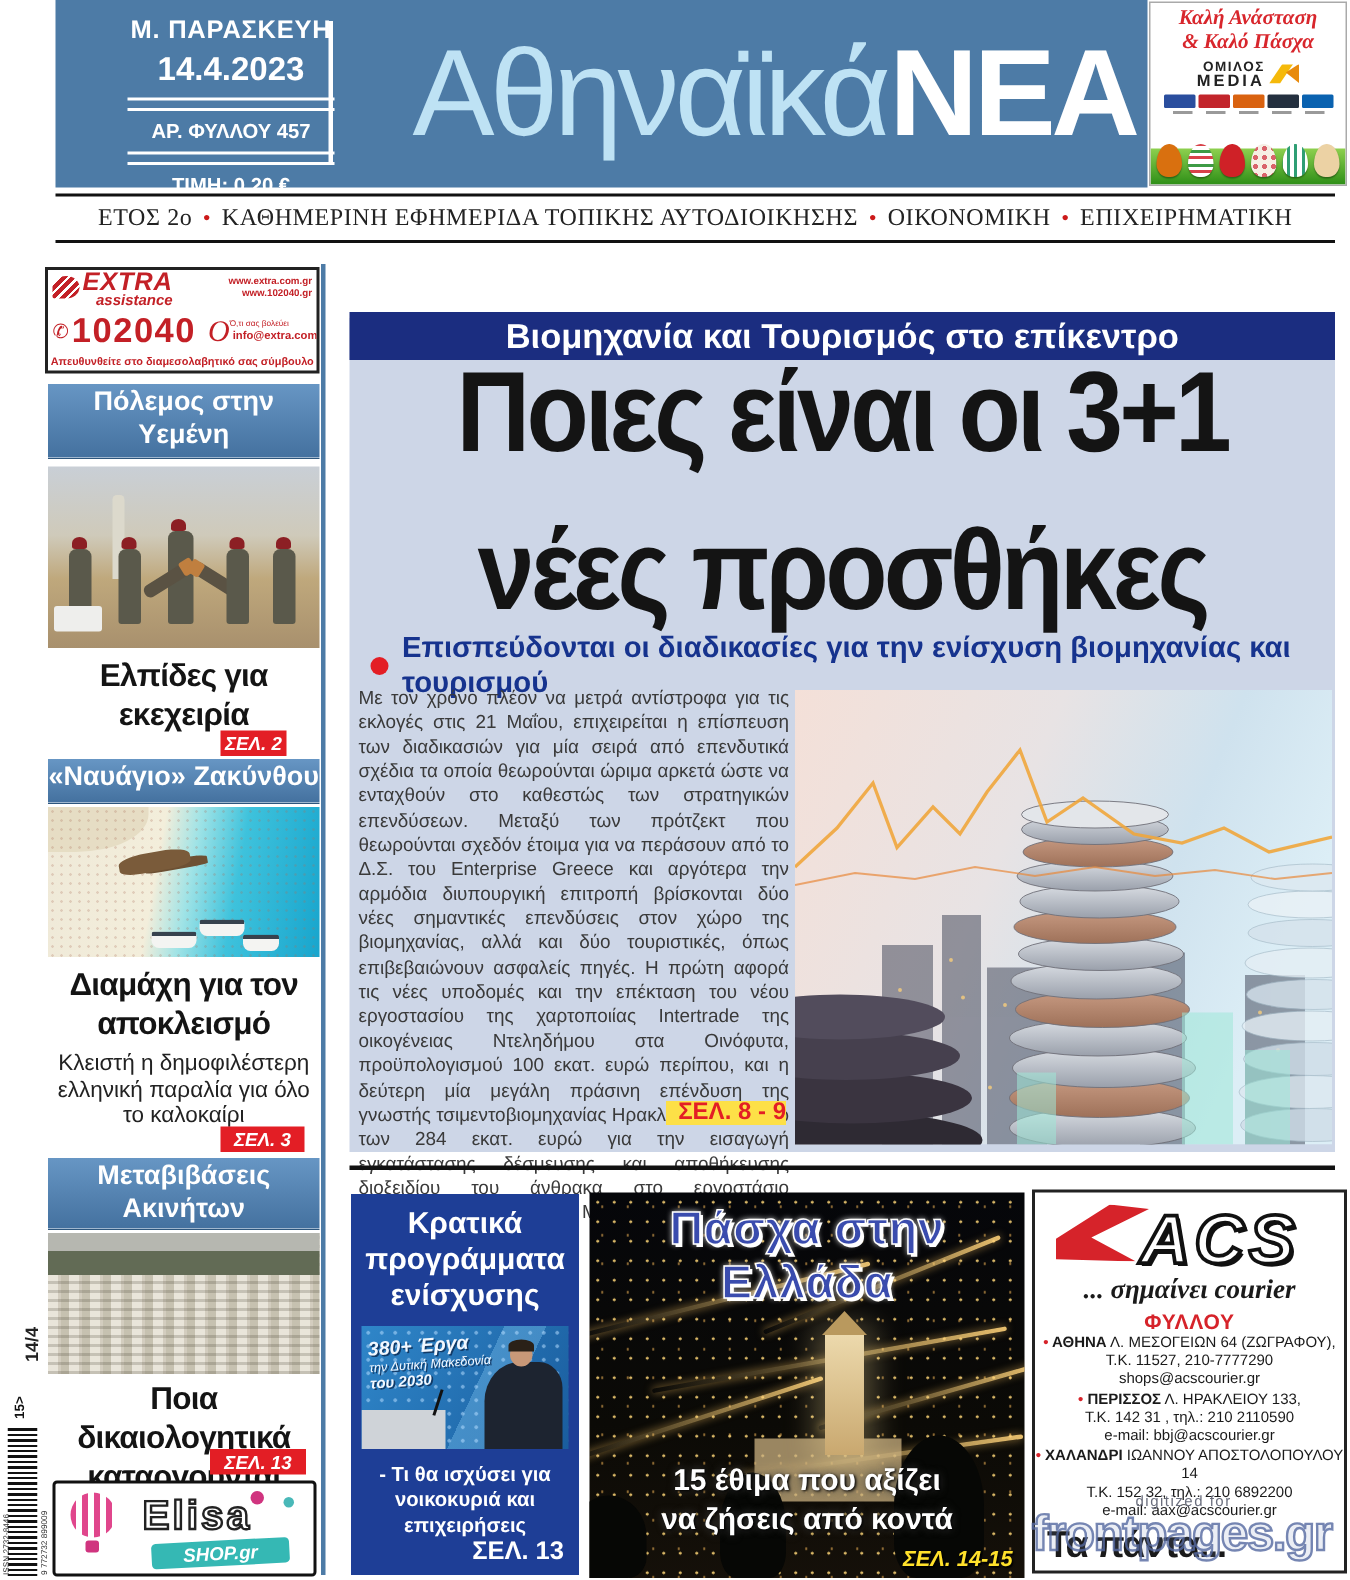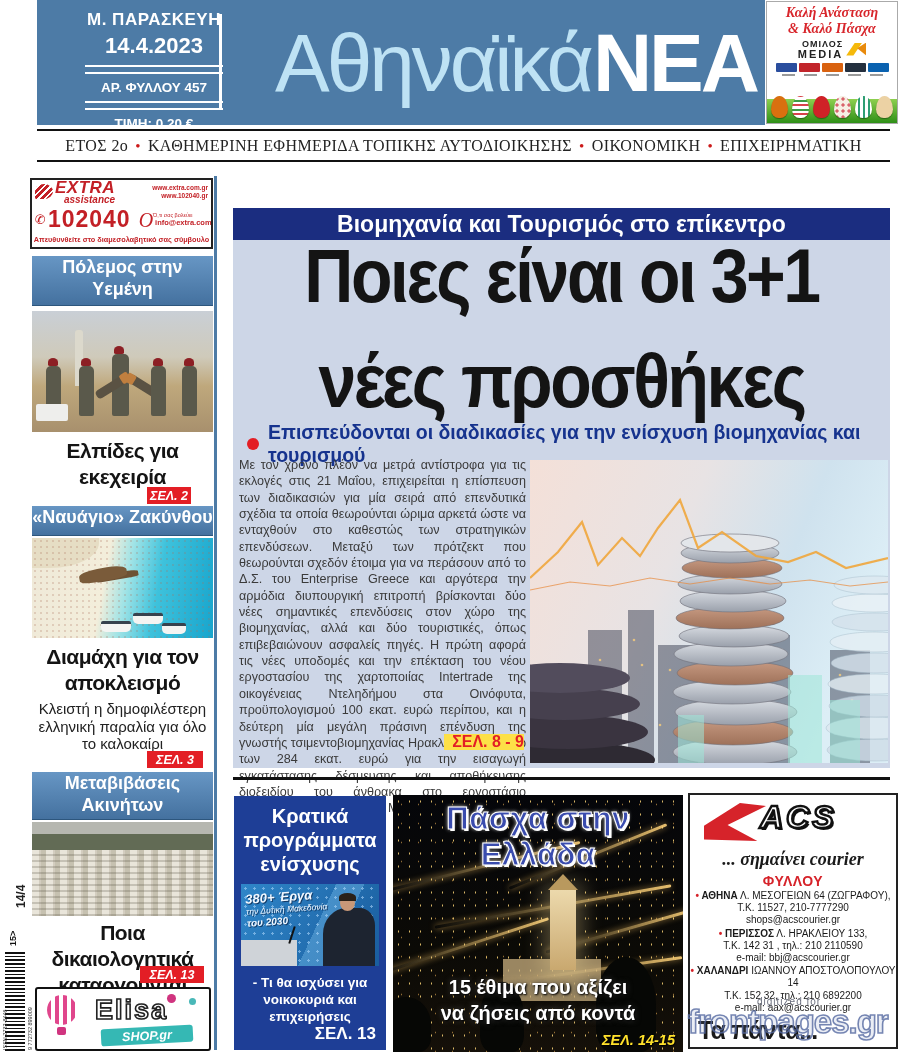--- a/index.html
+++ b/index.html
@@ -121,21 +121,21 @@
   .tower{position:absolute;left:54%;top:37%;width:26px;height:80px;background:linear-gradient(180deg,#ecd9ac,#c9a86f);box-shadow:0 0 20px 7px rgba(255,230,160,.3);}
   .tower::before{content:"";position:absolute;top:-16px;left:-2px;border-left:15px solid rgba(0,0,0,0);border-right:15px solid rgba(0,0,0,0);border-bottom:16px solid #b9995e;}
   .churchbody{position:absolute;left:38%;top:64%;width:98px;height:42px;background:#c9b080;opacity:.75;}
   .tree{position:absolute;background:#060705;border-radius:50% 50% 25% 25%;}
   .nighttitle{position:absolute;top:6px;width:100%;text-align:center;font-weight:800;font-size:31px;letter-spacing:.5px;color:#3a4cae;-webkit-text-stroke:1px #fff;text-shadow:0 0 4px #fff,2px 2px 0 #fff;}
   .nightdeck{position:absolute;bottom:26px;width:100%;text-align:center;color:#fff;font-weight:800;font-size:20px;line-height:26px;text-shadow:1px 1px 2px #000,0 0 6px #444;}
   .nightpage{position:absolute;right:8px;bottom:4px;color:#ffe12b;font-weight:bold;font-style:italic;font-size:14.5px;text-shadow:1px 1px 1px #000;}
   .acs{left:688px;top:793px;width:210px;height:256px;border:2px solid #222;box-sizing:border-box;background:#fff;overflow:hidden;text-align:center;}
   .acslogorow{position:relative;height:46px;margin-top:4px;}
   .acsswoosh{position:absolute;left:14px;top:4px;width:62px;height:38px;background:#d6232a;clip-path:polygon(0 60%,58% 0,100% 8%,38% 58%,86% 100%,0 96%);}
-  .acsname{position:absolute;left:70px;top:0;font-weight:800;font-style:italic;font-size:32px;letter-spacing:3px;color:#fff;-webkit-text-stroke:2.5px #111;text-shadow:2px 2px 0 #111;}
+  .acsname{position:absolute;left:70px;top:0;font-weight:800;font-style:italic;font-size:46px;letter-spacing:3px;color:#fff;-webkit-text-stroke:2.5px #111;text-shadow:2px 2px 0 #111;}
   .acsslogan{font-family:"Liberation Serif",serif;font-weight:bold;font-style:italic;font-size:18px;margin-top:4px;}
   .acsregion{color:#d6232a;font-weight:800;font-size:14px;margin-top:3px;letter-spacing:.5px;}
   .acsloc{font-size:10px;line-height:12.2px;color:#1a1a1a;margin-top:1px;}
   .acsloc .nm{font-weight:800;} .acsloc .bu{color:#d6232a;font-weight:800;}
   .acsfoot{position:absolute;left:8px;bottom:2px;font-weight:800;font-size:25px;letter-spacing:-1px;}
   .wm1{left:757px;top:996px;font-size:10px;color:#6b6f7e;letter-spacing:1px;}
   .wm2{left:688px;top:1003px;width:212px;font-size:33px;font-weight:800;letter-spacing:-1px;color:rgba(120,140,185,.15);-webkit-text-stroke:1.6px rgba(85,105,160,.8);}
 </style>
 </head>
 <body>

